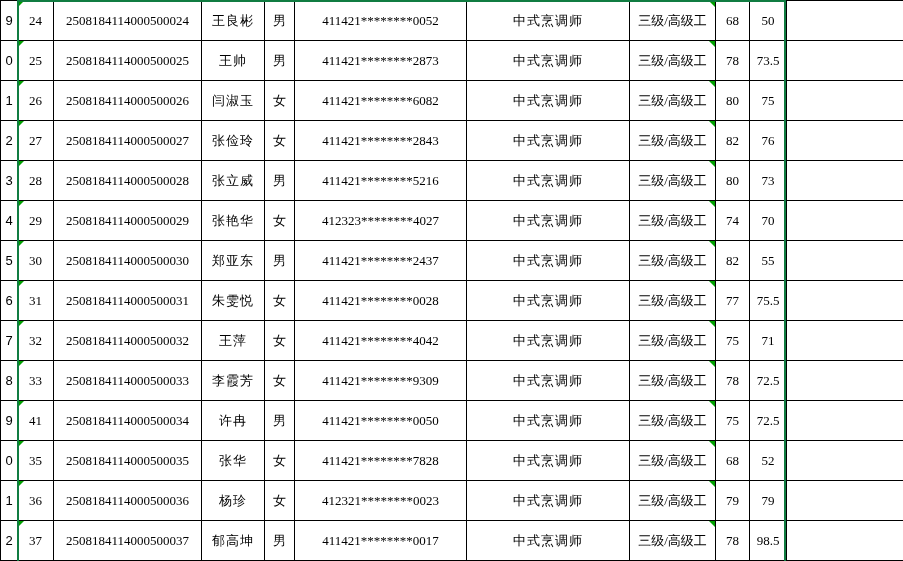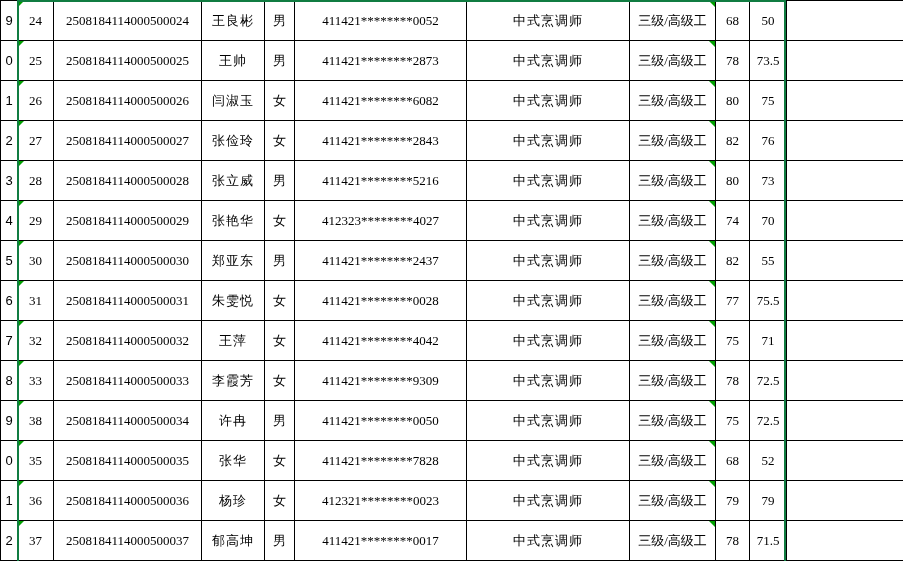--- a/index.html
+++ b/index.html
@@ -285,21 +285,21 @@
           <td class="sex">女</td>
           <td class="idno">411421********9309</td>
           <td class="occ">中式烹调师</td>
           <td class="level marker">三级/高级工</td>
           <td class="score">78</td>
           <td class="score">72.5</td>
           <td class="tail tailend"></td>
         </tr>
         <tr style="height: 40px;">
           <td class="rowhdr">9</td>
-          <td class="seq leftmark">38</td>
+          <td class="seq leftmark">41</td>
           <td class="cert">2508184114000500034</td>
           <td class="name">许冉</td>
           <td class="sex">男</td>
           <td class="idno">411421********0050</td>
           <td class="occ">中式烹调师</td>
           <td class="level marker">三级/高级工</td>
           <td class="score">75</td>
           <td class="score">72.5</td>
           <td class="tail tailend"></td>
         </tr>
@@ -332,18 +332,18 @@
         <tr style="height: 40px;">
           <td class="rowhdr">2</td>
           <td class="seq leftmark">37</td>
           <td class="cert">2508184114000500037</td>
           <td class="name">郁高坤</td>
           <td class="sex">男</td>
           <td class="idno">411421********0017</td>
           <td class="occ">中式烹调师</td>
           <td class="level marker">三级/高级工</td>
           <td class="score">78</td>
-          <td class="score">71.5</td>
+          <td class="score">98.5</td>
           <td class="tail tailend"></td>
         </tr>
       </tbody>
   </table>
 </div>
 
 </body></html>

